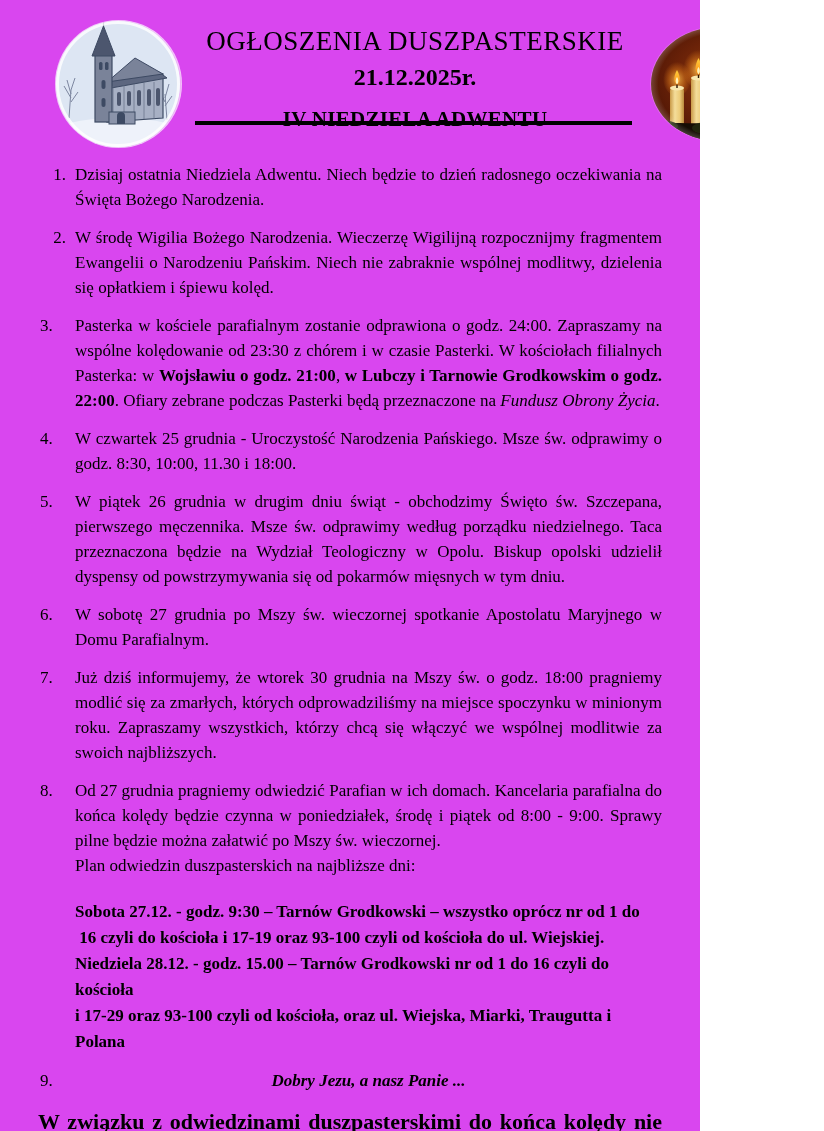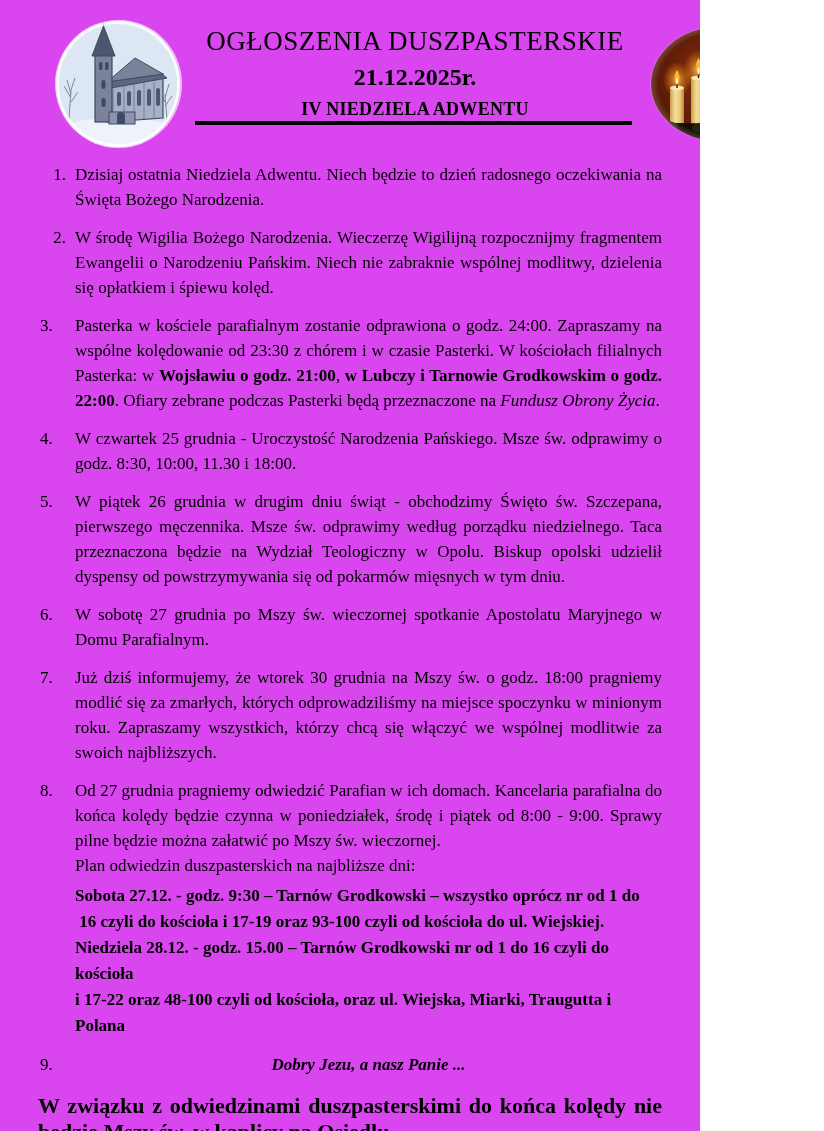--- a/index.html
+++ b/index.html
@@ -13,34 +13,34 @@
   
   .header{position:relative;height:156px;}
   .oval-img{position:absolute;border-radius:50%;overflow:hidden;}
   .church-oval{left:55px;top:20px;width:127px;height:128px;box-shadow:0 0 6px 2px #fff inset;}
   .candles-oval{left:650px;top:26px;width:138px;height:116px;}
   .candles-vignette{position:absolute;inset:0;border-radius:50%;
     background:radial-gradient(ellipse at 50% 50%, rgba(255,255,255,0) 62%, rgba(255,255,255,.85) 96%, #fff 100%);}
   .title-block{position:absolute;left:186px;top:26px;width:458px;text-align:center;line-height:1.15;}
   .title-main{font-size:27px;font-weight:400;letter-spacing:.5px;white-space:nowrap;}
   .title-date{font-size:24px;font-weight:700;margin-top:7px;}
-  .title-sub{font-size:18px;font-weight:700;margin-top:7px;letter-spacing:.3px;}
+  .title-sub{font-size:21px;font-weight:700;margin-top:15px;letter-spacing:.3px;}
   .title-rule{position:absolute;left:195px;top:121px;width:437px;height:4px;background:#000;}
   
   .content{padding:6px 38px 0 38px;font-size:17px;line-height:25px;}
   .item{display:flex;margin-bottom:13px;}
   .num{flex:0 0 37px;box-sizing:border-box;}
   .num-right{text-align:right;padding-right:9px;}
   .num-left{text-align:left;padding-left:2px;}
   .body{flex:1;text-align:justify;}
   .seg-n{font-weight:400;font-style:normal;}
   .seg-b{font-weight:700;font-style:normal;}
   .seg-i{font-style:italic;font-weight:400;}
   .sub-para{text-align:left;}
-  .bold-block{margin-top:5px;}
+  .bold-block{margin-top:21px;}
   .bold-line{font-weight:700;text-align:left;white-space:pre-wrap;line-height:26px;}
   .memorial-line{text-align:center;font-weight:700;font-style:italic;}
   .footer{font-weight:700;text-align:justify;font-size:22px;margin-top:16px;line-height:26px;}
 </style>
 </head>
 <body>
 
 <div class="page">
 
   <div class="header">
@@ -230,21 +230,21 @@
         </div>
         <div class="item">
           <span class="num num-left">8.</span>
           <div class="body">
             <div class="para"><span class="seg-n">Od 27 grudnia pragniemy odwiedzić Parafian w ich domach. Kancelaria parafialna do końca kolędy będzie czynna w poniedziałek, środę i piątek od 8:00 - 9:00. Sprawy pilne będzie można załatwić po Mszy św. wieczornej.</span></div>
             <div class="sub-para">Plan odwiedzin duszpasterskich na najbliższe dni:</div>
             <div class="bold-block">
               <div class="bold-line">Sobota 27.12. - godz. 9:30 – Tarnów Grodkowski – wszystko oprócz nr od 1 do</div>
               <div class="bold-line"> 16 czyli do kościoła i 17-19 oraz 93-100 czyli od kościoła do ul. Wiejskiej.</div>
               <div class="bold-line">Niedziela 28.12. - godz. 15.00 – Tarnów Grodkowski nr od 1 do 16 czyli do kościoła</div>
-              <div class="bold-line">i 17-22 oraz 48-100 czyli od kościoła, oraz ul. Wiejska, Miarki, Traugutta i Polana</div>
+              <div class="bold-line">i 17-29 oraz 93-100 czyli od kościoła, oraz ul. Wiejska, Miarki, Traugutta i Polana</div>
             </div>
           </div>
         </div>
         <div class="item">
           <span class="num num-left">9.</span>
           <div class="body">
             <div class="memorial-line">Dobry Jezu, a nasz Panie ...</div>
           </div>
         </div>
       </div>

